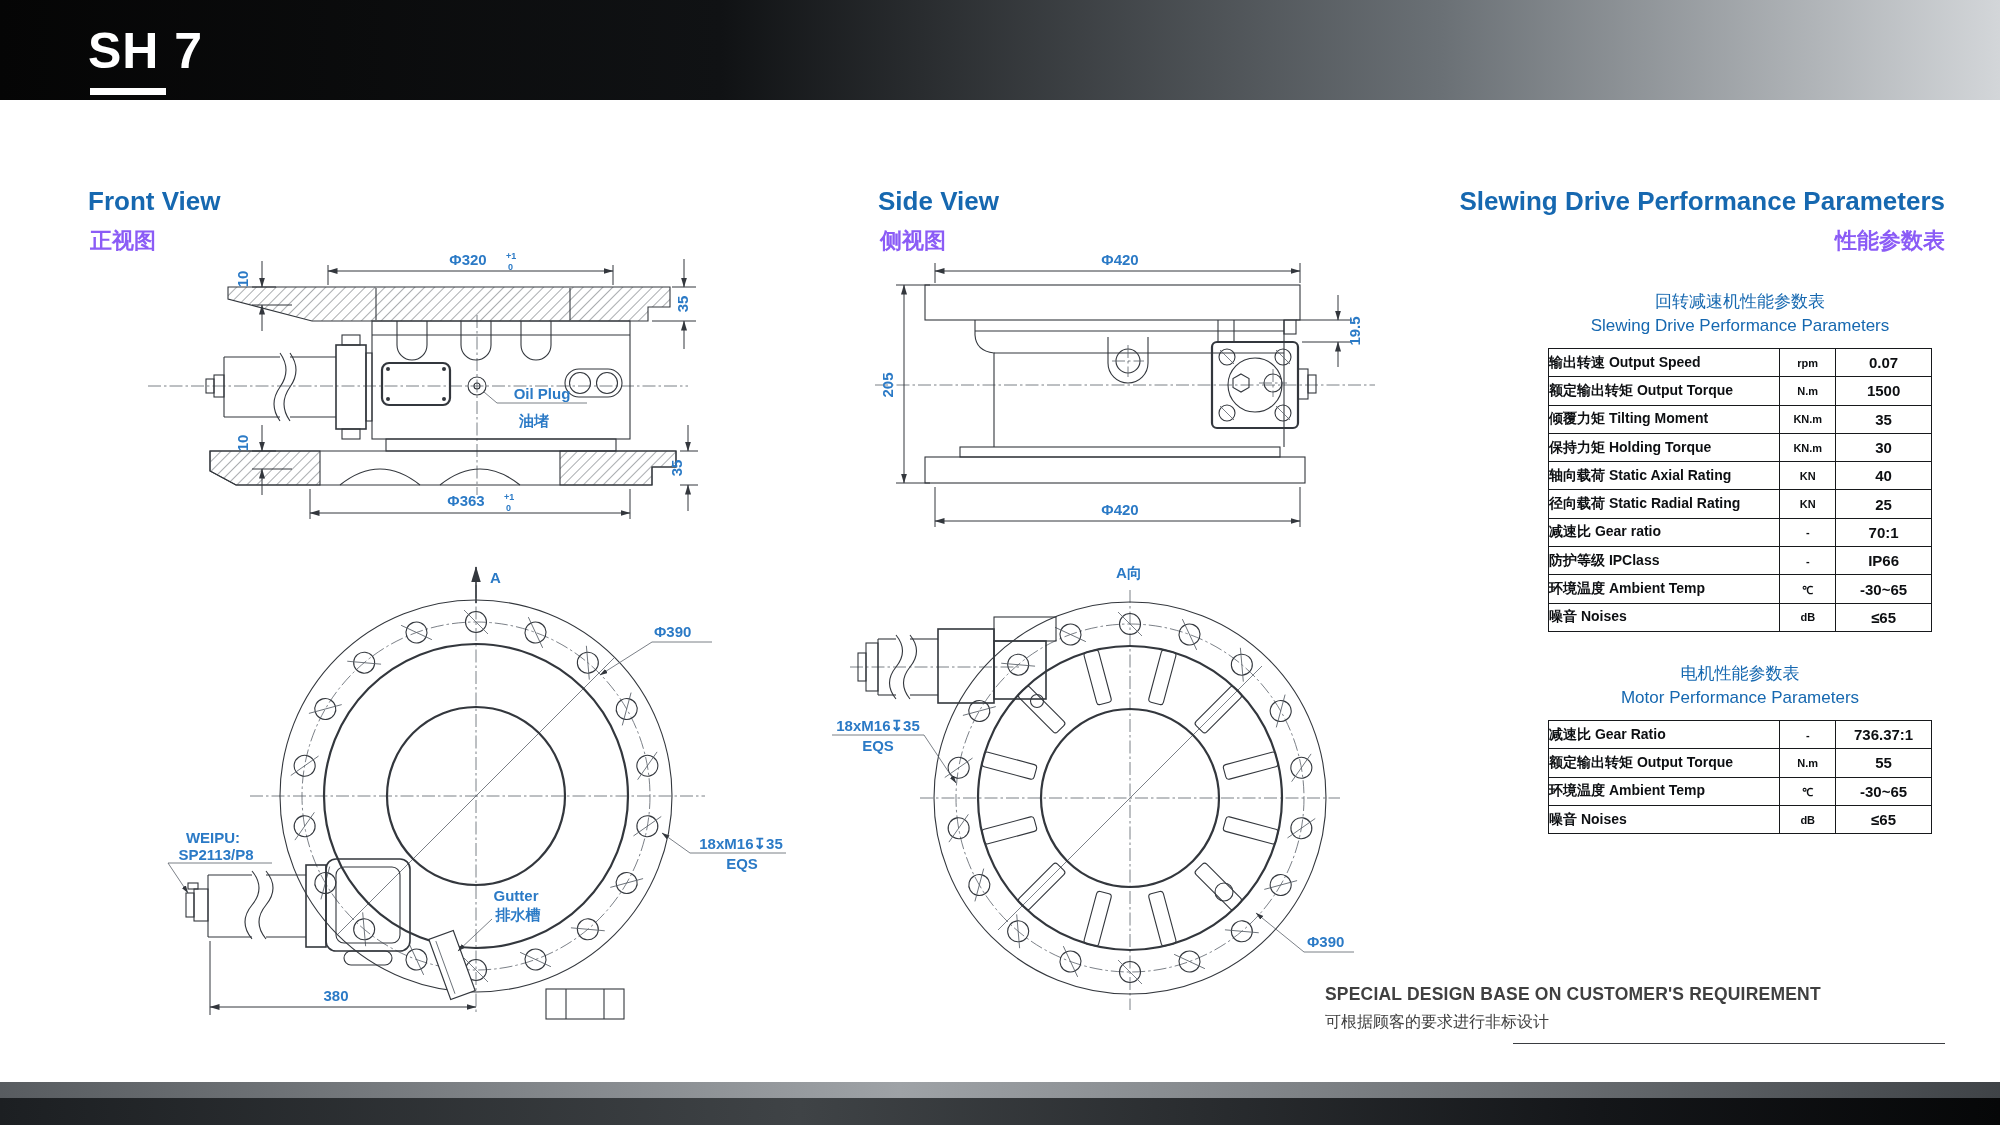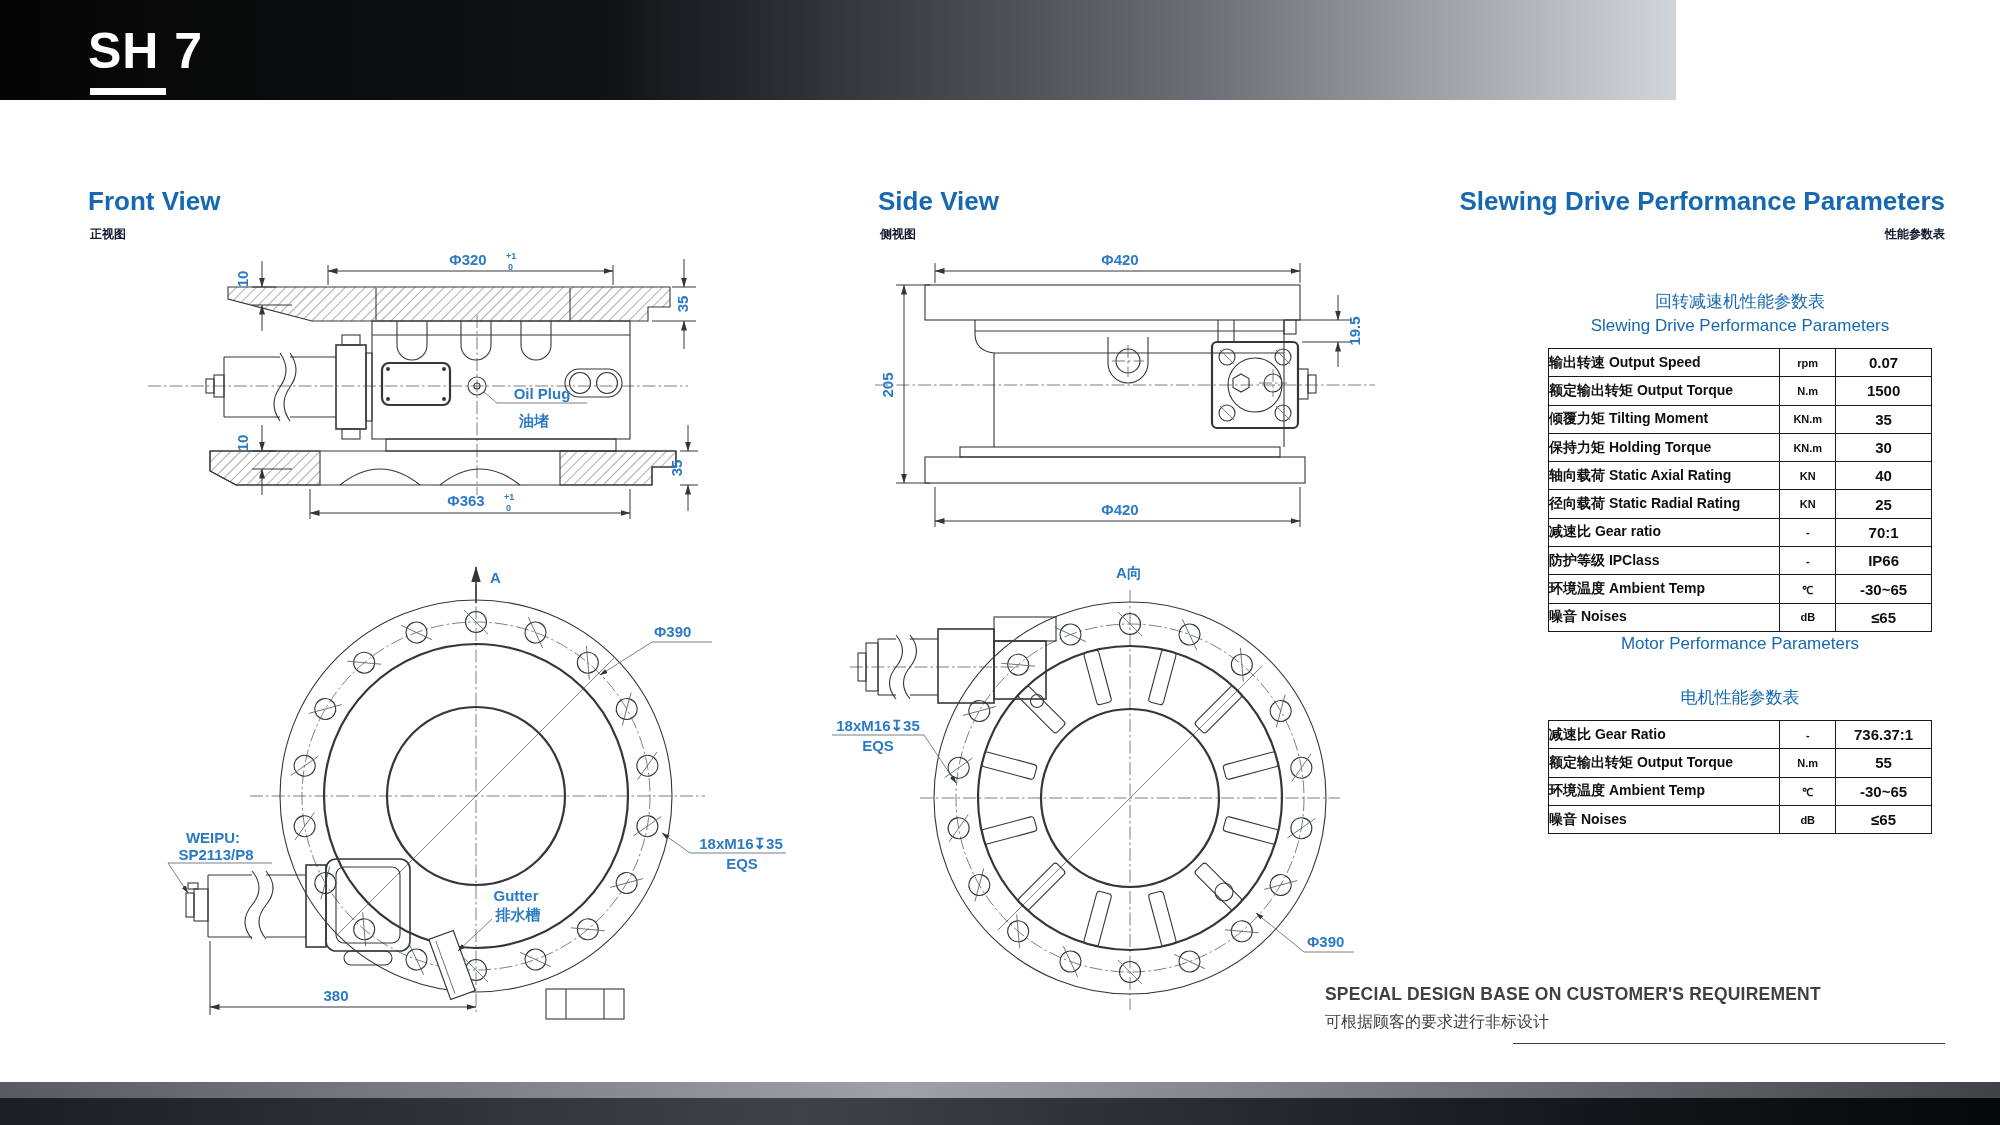--- a/index.html
+++ b/index.html
@@ -3,33 +3,33 @@
 <meta charset="utf-8">
 <style>
   * { margin:0; padding:0; box-sizing:border-box; }
   html,body { background:#fff; }
   #stage {
     position:relative; width:2000px; height:1125px; overflow:hidden;
     font-family:"Liberation Sans", sans-serif; background:#ffffff;
   }
   
   .hdr {
-    position:absolute; left:0; top:0; width:1676px; height:100px;
+    position:absolute; left:0; top:0; width:2000px; height:100px;
     background:linear-gradient(90deg,#050505 0%,#0e1012 34%,#5d6periodic368 0%);
     background:linear-gradient(90deg,#050505 0%,#101214 36%,#6a7075 72%,#d3d6d9 100%);
   }
   .model { position:absolute; left:88px; top:22px; color:#fff; font-size:50px; font-weight:800; letter-spacing:1px; }
   .model-underline { position:absolute; left:90px; top:88px; width:76px; height:7px; background:#fff; }
   .fband1 { position:absolute; left:0; top:1082px; width:2000px; height:16px;
     background:linear-gradient(90deg,#585c60,#9ea2a6 45%,#6e7276 75%,#3f4347); }
   .fband2 { position:absolute; left:0; top:1098px; width:2000px; height:27px;
     background:linear-gradient(90deg,#1c1f22,#3f4346 40%,#141619 80%,#060708); }
   
   .h-en { position:absolute; color:#1668b0; font-size:26px; font-weight:800; }
-  .h-zh { position:absolute; color:#0f172a; font-size:12px; font-weight:700; }
+  .h-zh { position:absolute; color:#8b5cf6; font-size:22px; font-weight:700; }
   .h-right { right:55px; text-align:right; }
   
   svg.draw { position:absolute; overflow:visible; }
   .ln  { stroke:#33373d; stroke-width:1.1; fill:none; }
   .lnb { stroke:#33373d; stroke-width:2.2; fill:none; }
   .lnm { stroke:#33373d; stroke-width:1.6; fill:none; }
   .cl  { stroke:#596068; stroke-width:0.8; fill:none; stroke-dasharray:13 3 2.5 3; }
   .thin{ stroke:#596068; stroke-width:0.8; fill:none; }
   .dim { stroke:#33373d; stroke-width:1; fill:none; }
   .hatchfill { fill:url(#hp); stroke:#33373d; stroke-width:1.1; }
@@ -622,22 +622,22 @@
             <td class="c-val">-30~65</td>
           </tr>
         <tr>
             <td class="c-name">噪音 Noises</td>
             <td class="c-unit">dB</td>
             <td class="c-val">≤65</td>
           </tr>
       </tbody>
     </table>
 
+    <div class="tbl-title mt30">电机性能参数表</div>
     <div class="tbl-title">Motor Performance Parameters</div>
-    <div class="tbl-title mt30">电机性能参数表</div>
     <table class="params">
       <tbody>
         <tr>
             <td class="c-name">减速比 Gear Ratio</td>
             <td class="c-unit">-</td>
             <td class="c-val">736.37:1</td>
           </tr>
         <tr>
             <td class="c-name">额定输出转矩 Output Torque</td>
             <td class="c-unit">N.m</td>

